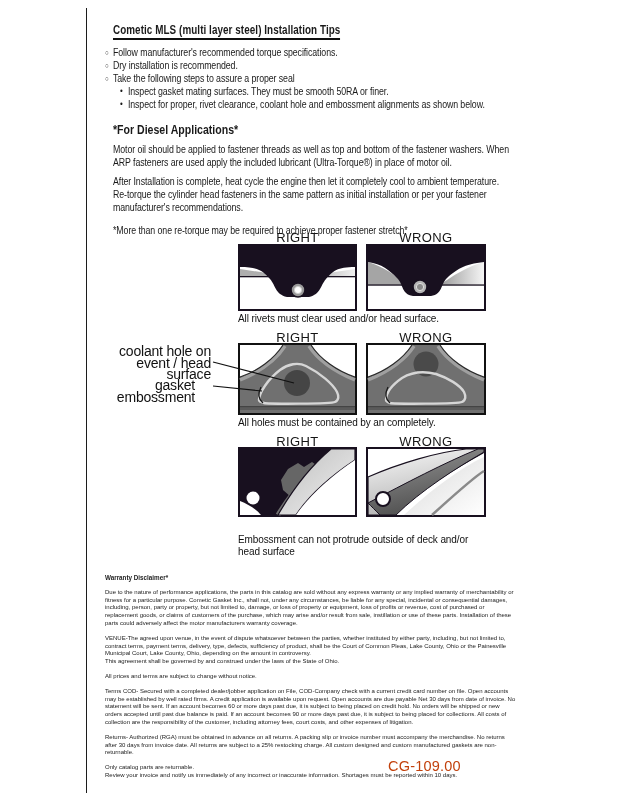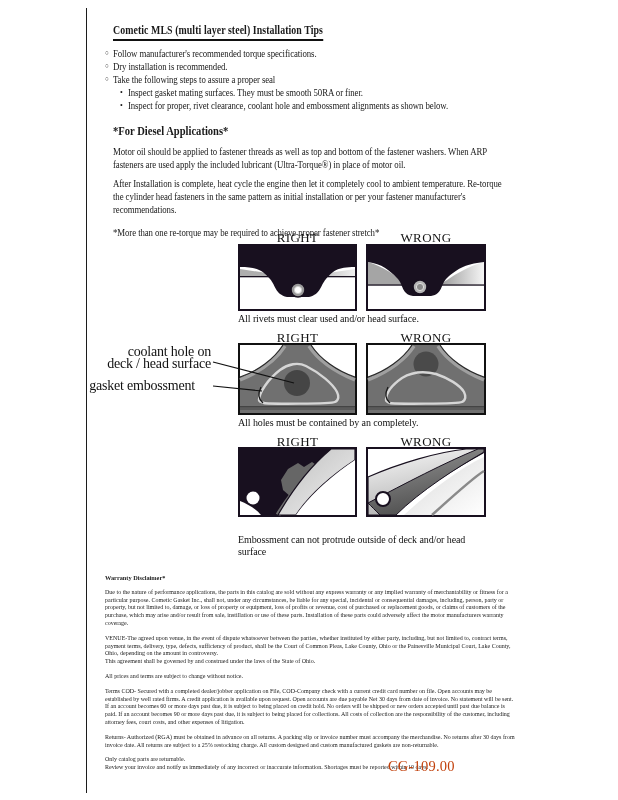--- a/index.html
+++ b/index.html
@@ -1,19 +1,19 @@
 <!DOCTYPE html>
 <html><head>
 <meta charset="utf-8">
 <style>
   * { margin:0; padding:0; box-sizing:border-box; }
   html,body { background:#ffffff; }
   .page {
     position:relative; width:539px; height:800px; background:#ffffff;
-    font-family:Liberation Serif, serif; color:#1a1a1a; overflow:hidden;
+    font-family:Liberation Sans, sans-serif; color:#1a1a1a; overflow:hidden;
   }
   .edge-line { position:absolute; left:86px; top:8px; width:1px; height:785px; background:#1c1c1c; }
 
   .content { position:absolute; left:105px; top:20px; width:520px; }
   .title {
     display:inline-block; margin-left:8px; font-size:13.5px; font-weight:bold;
     letter-spacing:.1px; border-bottom:2px solid #111; padding-bottom:1px;
     white-space:nowrap; transform:scaleX(.73); transform-origin:0 0;
   }
   .tips { margin-top:6px; width:540px; transform:scaleX(.88); transform-origin:0 0;
@@ -126,21 +126,21 @@
       <circle cx="54" cy="43" r="3.6" fill="#8a8a8a" stroke="#e0e0e0" stroke-width="1"></circle>
     </svg>
 
     <div class="fig-caption" style="left:238px;top:85px;width:280px">All rivets must clear used and/or head surface.</div>
 
     <div class="fig-label" style="left:238px;top:102px;width:119px">RIGHT</div>
     <div class="fig-label" style="left:366px;top:102px;width:120px">WRONG</div>
 
     <div class="annot" style="left:100px;top:118px;width:111px">
       <span>coolant hole on</span>
-      <span>deck / head surface</span>
+      <span>event / head surface</span>
     </div>
     <div class="annot" style="left:84px;top:152px;width:111px">
       <span>gasket embossment</span>
     </div>
 
     <svg class="fig-box" style="left:238px;top:115px" width="119" height="72" viewBox="0 0 119 72">
       <rect x="1" y="1" width="117" height="70" fill="#707070" stroke="#111111" stroke-width="2"></rect>
       <path d="M2,2 H45 C36,16 20,28 2,34 Z" fill="#ffffff"></path>
       <path d="M47,3 C38,17 21,29 2,37" stroke="#a0a0a0" stroke-width="3.5" fill="none"></path>
       <path d="M45,2 C36,16 20,28 2,34" stroke="#2a2a2a" stroke-width="1.2" fill="none"></path>

